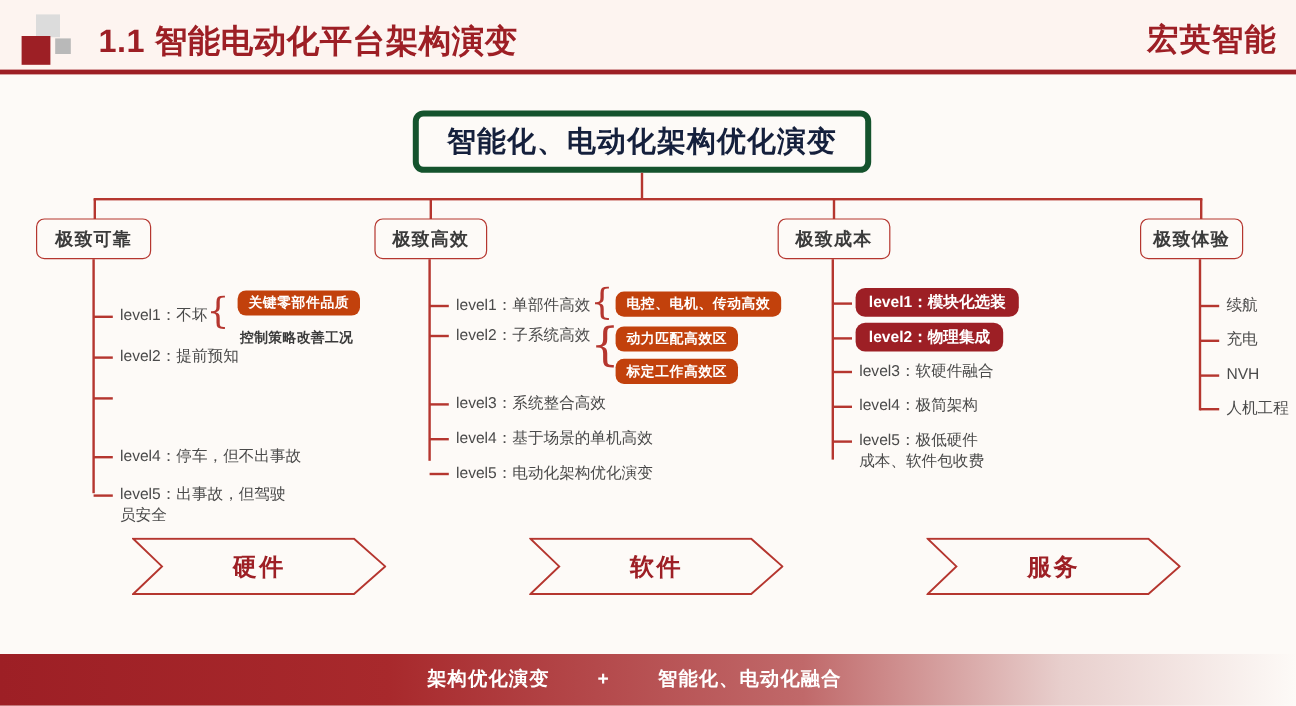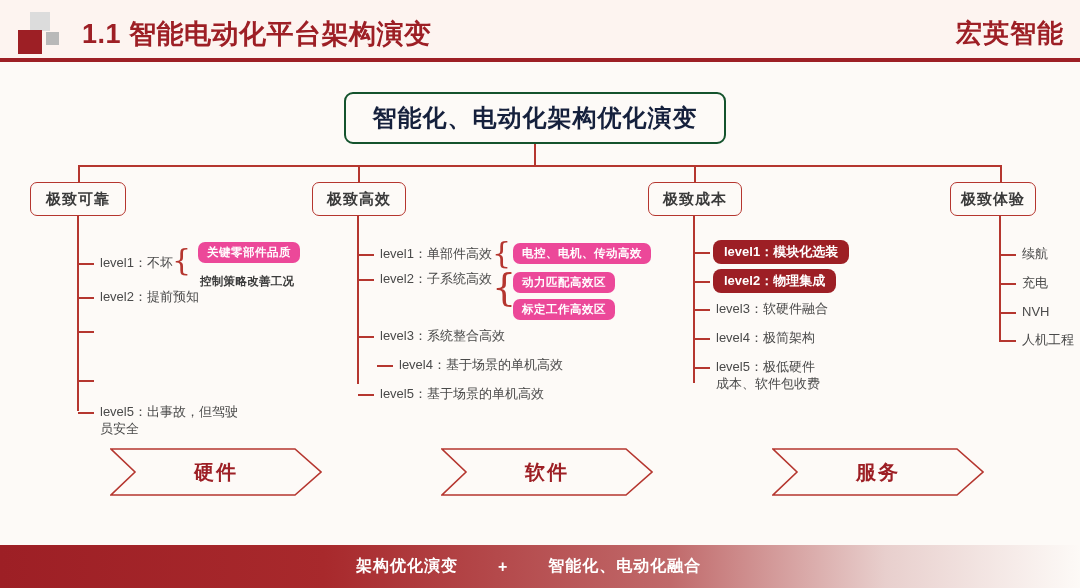--- a/index.html
+++ b/index.html
@@ -25,21 +25,21 @@
   }
   .brand{
     position:absolute;right:16px;top:16px;
     font-size:26px;font-weight:bold;color:#9d1f25;letter-spacing:1px;
     white-space:nowrap;
   }
 
   
   .title-box{
     position:absolute;left:344px;top:92px;width:382px;height:52px;
-    border:2px solid #14532d;border-radius:9px;background:#fdfaf7;
+    border:5px solid #14532d;border-radius:9px;background:#fdfaf7;
     display:flex;align-items:center;justify-content:center;
     font-size:24px;font-weight:bold;color:#15203c;letter-spacing:1px;
     box-sizing:border-box;
   }
 
   
   .conn{position:absolute;background:#b5362f;}
   .v-stem{left:534px;top:144px;width:2px;height:22px;}
   .h-bus{left:78px;top:165px;width:924px;height:2px;}
   .drop{top:166px;width:2px;height:18px;}
@@ -74,21 +74,21 @@
   .tick{
     position:absolute;left:0;top:9px;width:16px;height:1.6px;background:#b5362f;
   }
   .item-text{
     margin-left:22px;font-size:13px;color:#4a4a4a;line-height:17px;
     white-space:pre-line;font-weight:500;
   }
 
   
   .badge{
-    position:absolute;background:#ec4899;color:#ffffff;border-radius:7px;
+    position:absolute;background:#c2410c;color:#ffffff;border-radius:7px;
     font-size:11.5px;font-weight:bold;letter-spacing:.5px;
     display:flex;align-items:center;justify-content:center;
     padding:0 9px;height:21px;white-space:nowrap;box-sizing:border-box;
   }
   .badge-lvl{
     position:absolute;background:#9d1f25;color:#ffffff;border-radius:8px;
     font-size:13px;font-weight:bold;
     display:flex;align-items:center;
     padding:3px 11px;height:24px;white-space:nowrap;box-sizing:border-box;
   }
@@ -165,20 +165,21 @@
     </div>
     <div class="item" style="left:78px;top:288px;width:190px;">
       <span class="tick"></span>
       <span class="item-text">level2：提前预知</span>
     </div>
     <div class="item" style="left:78px;top:322px;width:180px;">
       <span class="tick"></span>
     </div>
     <div class="item" style="left:78px;top:371px;width:200px;">
       <span class="tick"></span>
+      <span class="item-text">level4：停车，但不出事故</span>
     </div>
     <div class="item" style="left:78px;top:403px;width:180px;">
       <span class="tick"></span>
       <span class="item-text">level5：出事故，但驾驶
 员安全</span>
     </div>
 
     <div class="brace" style="left:172px;top:245px;">{</div>
     <div class="badge" style="left:198px;top:242px;">关键零部件品质</div>
     <div class="plain-note" style="left:200px;top:274px;">控制策略改善工况</div>
@@ -190,27 +191,27 @@
       <span class="item-text">level1：单部件高效</span>
     </div>
     <div class="item" style="left:358px;top:270px;width:160px;text-align:center;">
       <span class="tick"></span>
       <span class="item-text">level2：子系统高效</span>
     </div>
     <div class="item" style="left:358px;top:327px;width:180px;">
       <span class="tick"></span>
       <span class="item-text">level3：系统整合高效</span>
     </div>
-    <div class="item" style="left:358px;top:356px;width:200px;margin-left:19px;">
+    <div class="item" style="left:358px;top:356px;width:200px;">
       <span class="tick"></span>
       <span class="item-text">level4：基于场景的单机高效</span>
     </div>
     <div class="item" style="left:358px;top:385px;width:200px;">
       <span class="tick"></span>
-      <span class="item-text">level5：基于场景的单机高效</span>
+      <span class="item-text">level5：电动化架构优化演变</span>
     </div>
 
     <div class="brace" style="left:492px;top:238px;">{</div>
     <div class="badge" style="left:513px;top:243px;">电控、电机、传动高效</div>
 
     <div class="brace brace-tall" style="left:492px;top:268px;">{</div>
     <div class="badge" style="left:513px;top:272px;">动力匹配高效区</div>
     <div class="badge" style="left:513px;top:299px;">标定工作高效区</div>
   </div>
 

